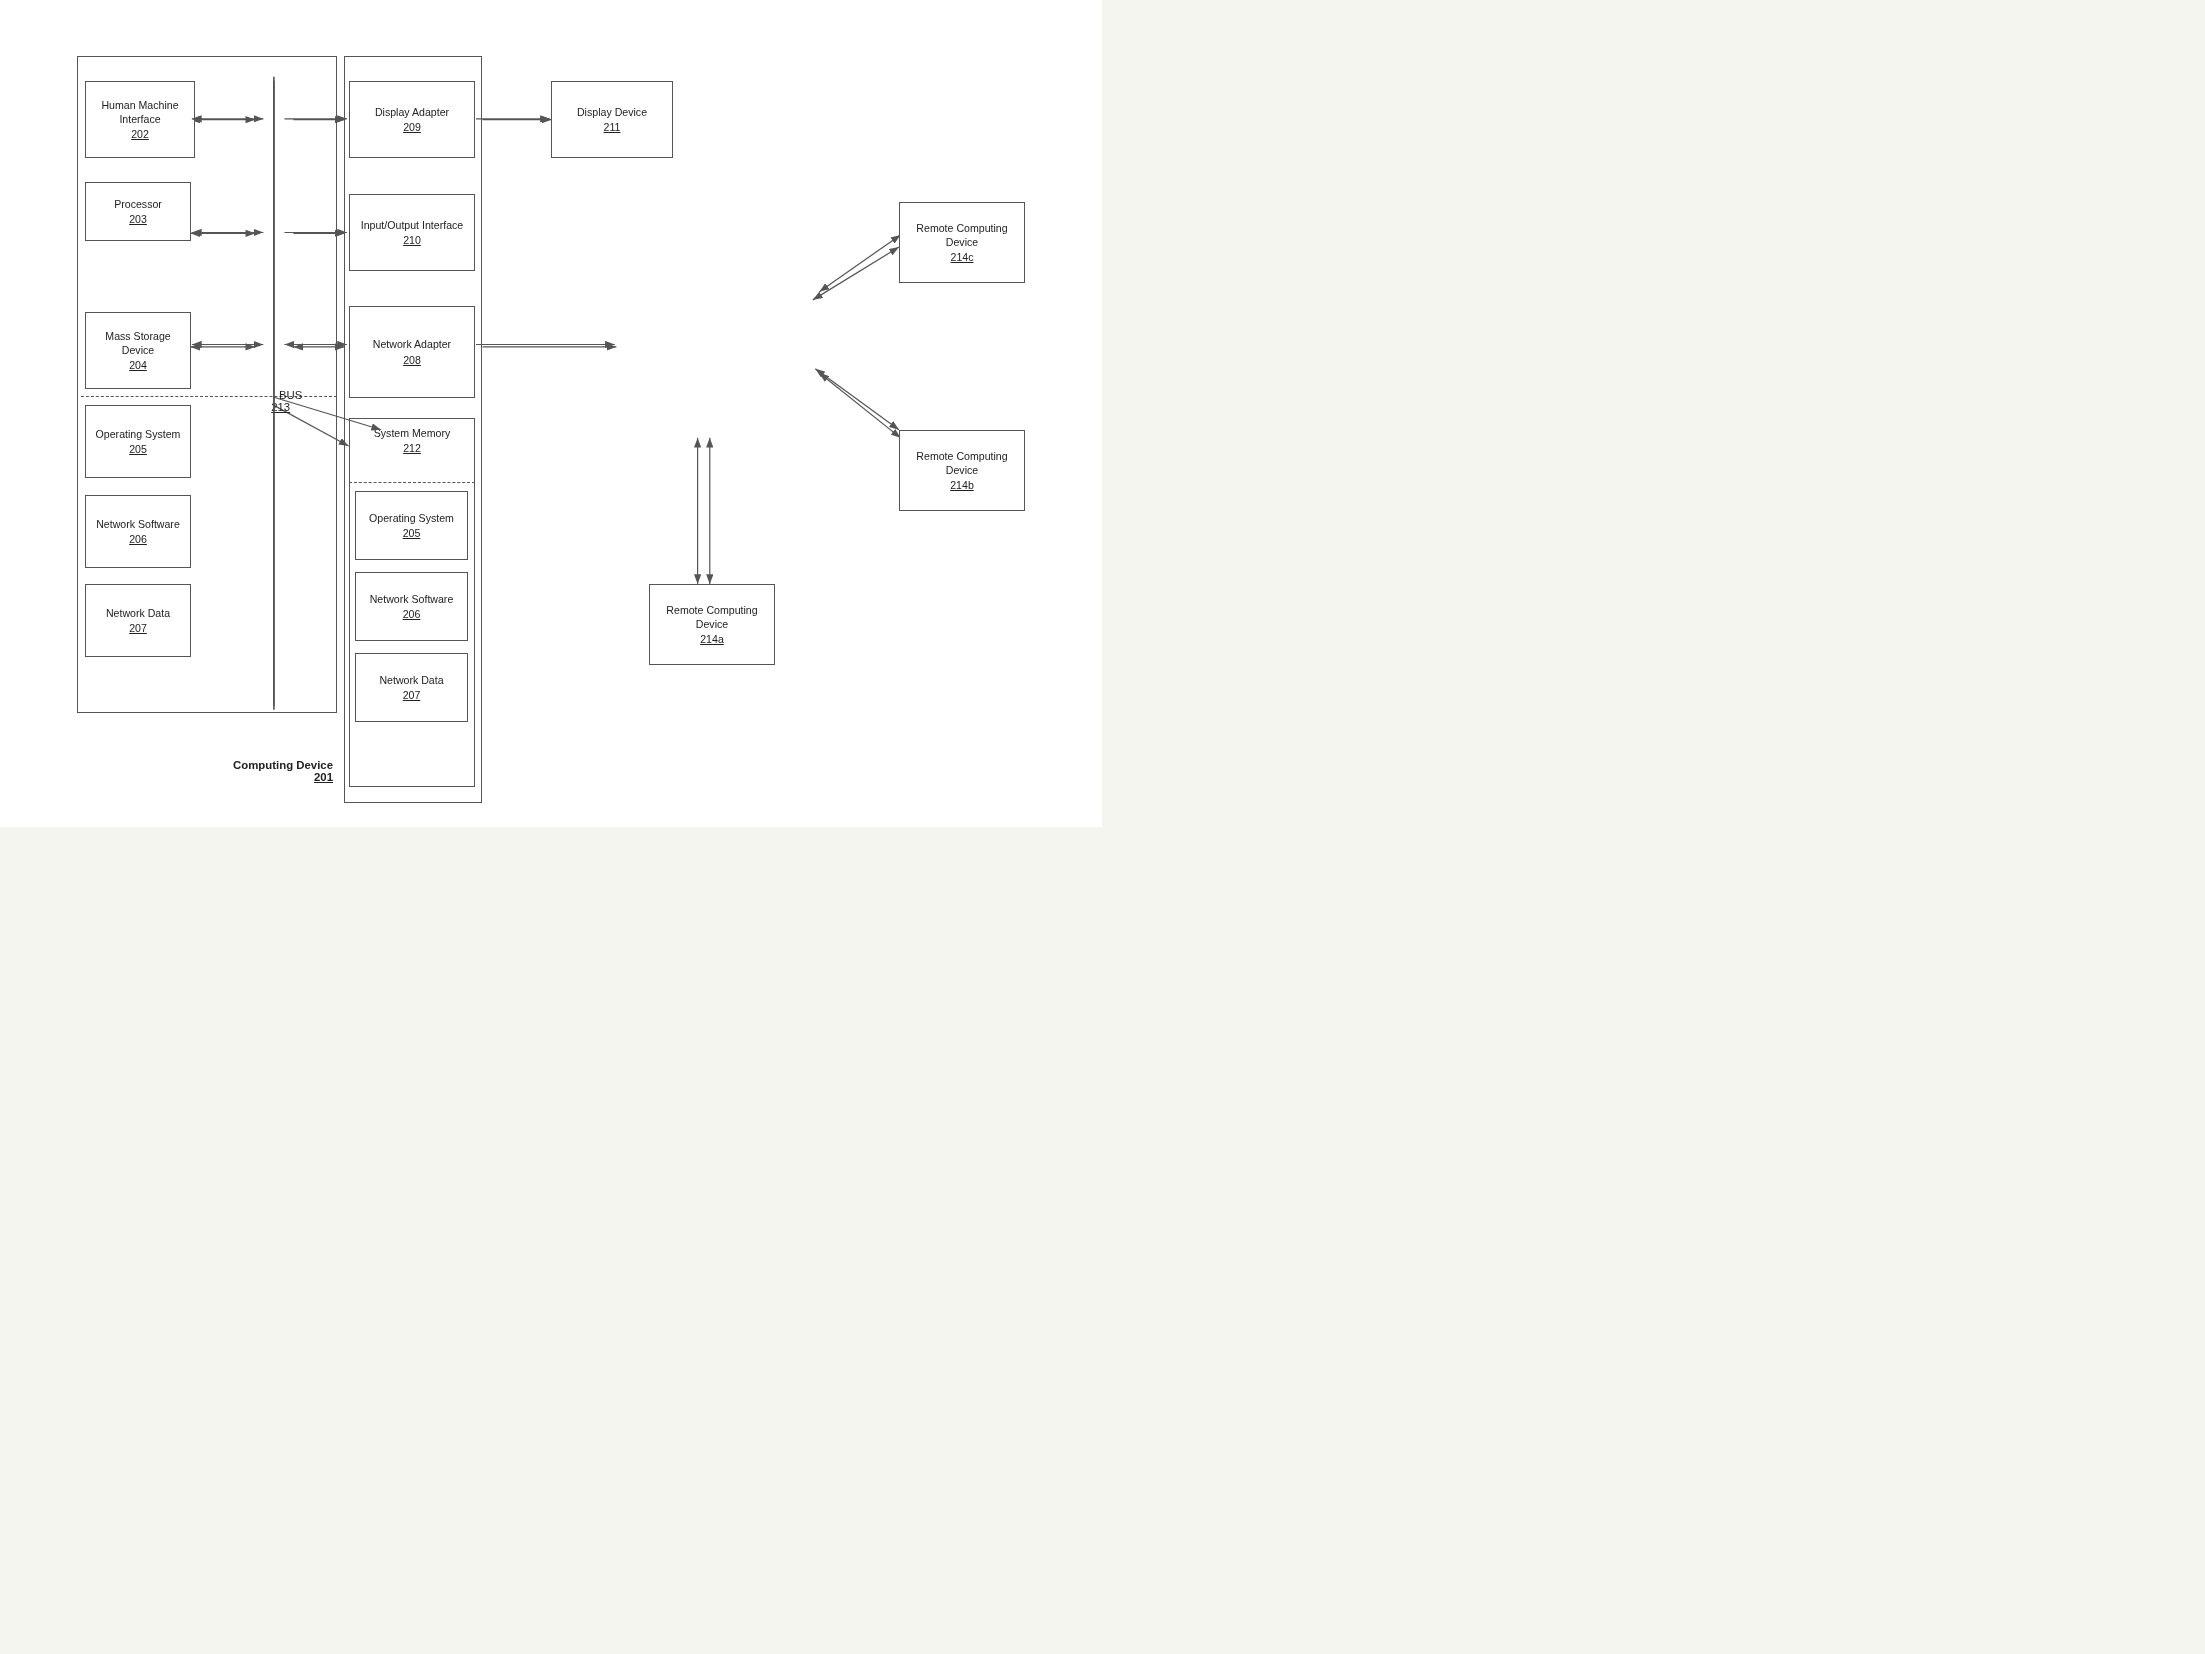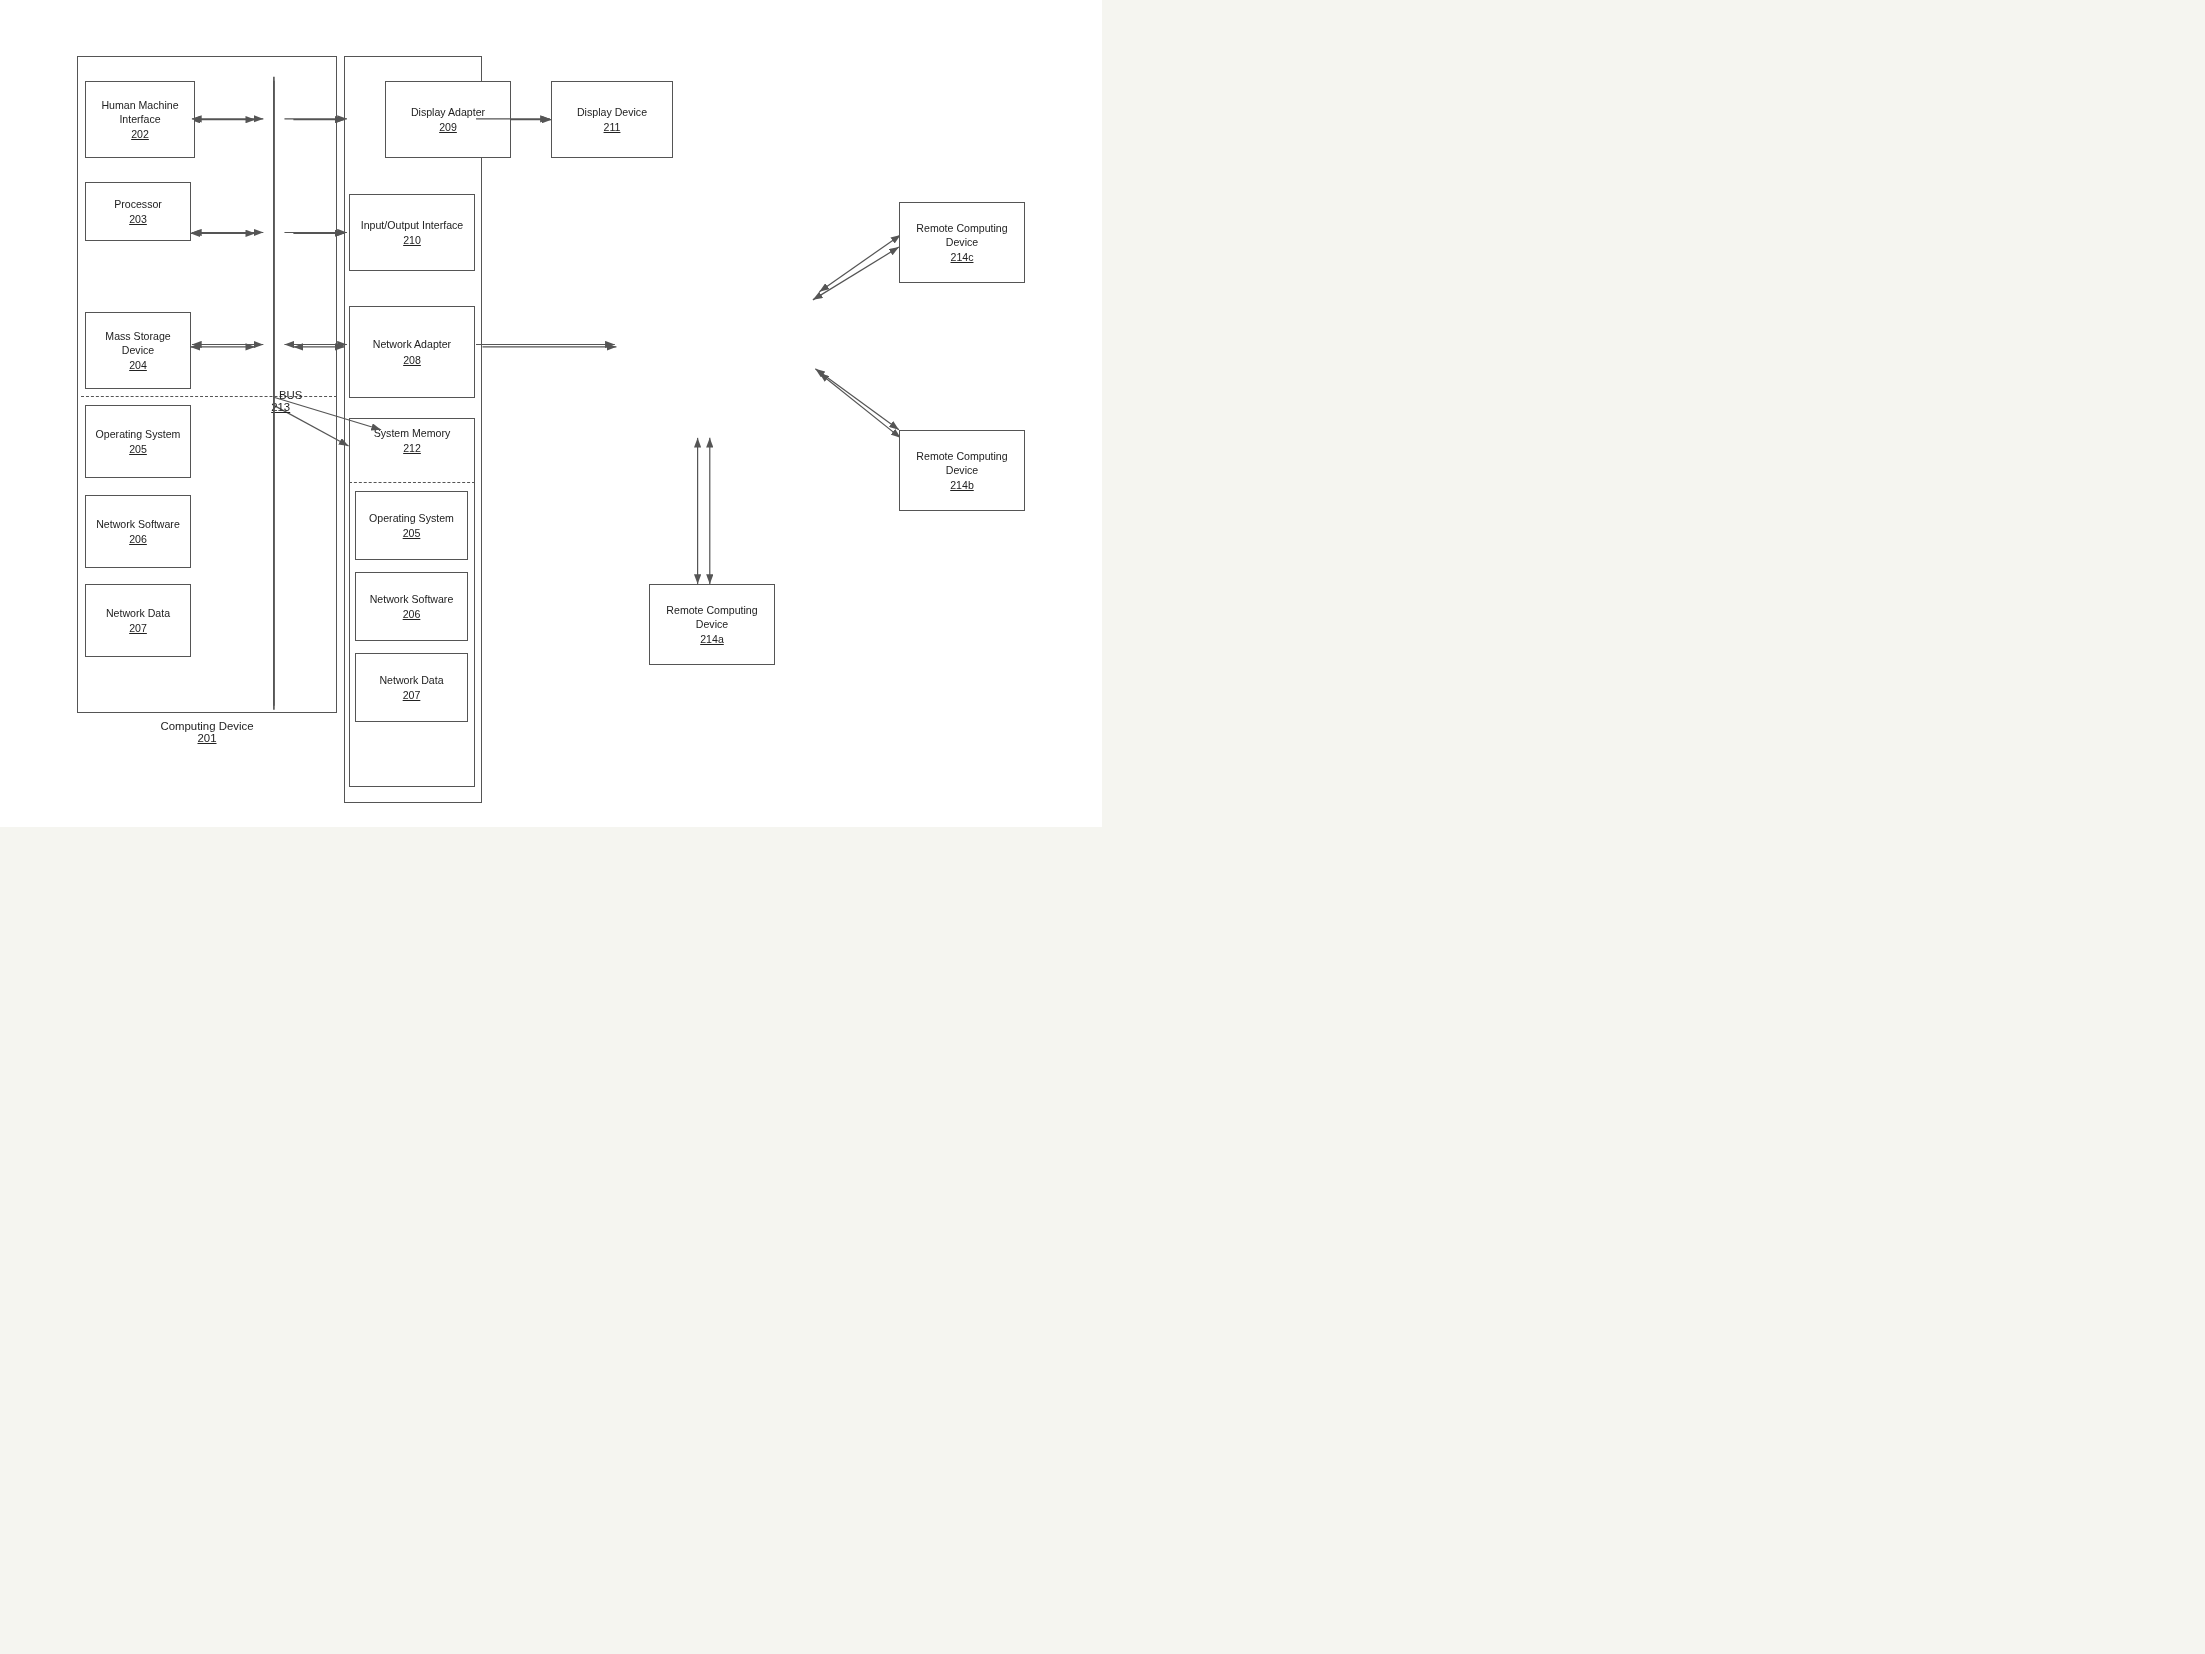--- a/index.html
+++ b/index.html
@@ -133,21 +133,21 @@
 
     <line x1="970" y1="320" x2="1070" y2="250" stroke="#555" stroke-width="1.5" marker-end="url(#arrowhead)" marker-start="url(#arrowhead-rev)"></line>
 
     <line x1="970" y1="420" x2="1070" y2="500" stroke="#555" stroke-width="1.5" marker-end="url(#arrowhead)" marker-start="url(#arrowhead-rev)"></line>
 
   </svg>
 
   <div class="outer-box" style="left:45px; top:24px; width:260px; height:657px;">
   </div>
 
-  <div style="position:absolute; left:49px; top:688px; text-align:center; width:252px;">
+  <div style="position:absolute; left:49px; top:727px; text-align:right; width:252px;font-weight:bold;">
     <div class="label" style="font-size:11.4px; color:#222;">Computing Device</div>
     <div class="number" style="font-size:11.4px; color:#222; text-decoration:underline;">201</div>
   </div>
 
   <div class="box" style="left:53px; top:49px; width:110px; height:77px;">
     <span class="label">Human Machine Interface</span>
     <span class="number">202</span>
   </div>
 
   <div class="box" style="left:53px; top:150px; width:106px; height:59px;">
@@ -178,21 +178,21 @@
   </div>
 
   <div class="bus-label" style="left:227px; top:357px;">
     <div style="font-size:11.4px; color:#222;padding-left:20px;">BUS</div>
     <div style="font-size:11.4px; color:#222; text-decoration:underline;">213</div>
   </div>
 
   <div class="outer-box" style="left:312px; top:24px; width:138px; height:747px;">
   </div>
 
-  <div class="box" style="left:317px; top:49px; width:126px; height:77px;margin-left:36px;">
+  <div class="box" style="left:317px; top:49px; width:126px; height:77px;">
     <span class="label">Display Adapter</span>
     <span class="number">209</span>
   </div>
 
   <div class="box" style="left:317px; top:162px; width:126px; height:77px;">
     <span class="label">Input/Output Interface</span>
     <span class="number">210</span>
   </div>
 
   <div class="box" style="left:317px; top:274px; width:126px; height:92px;">

